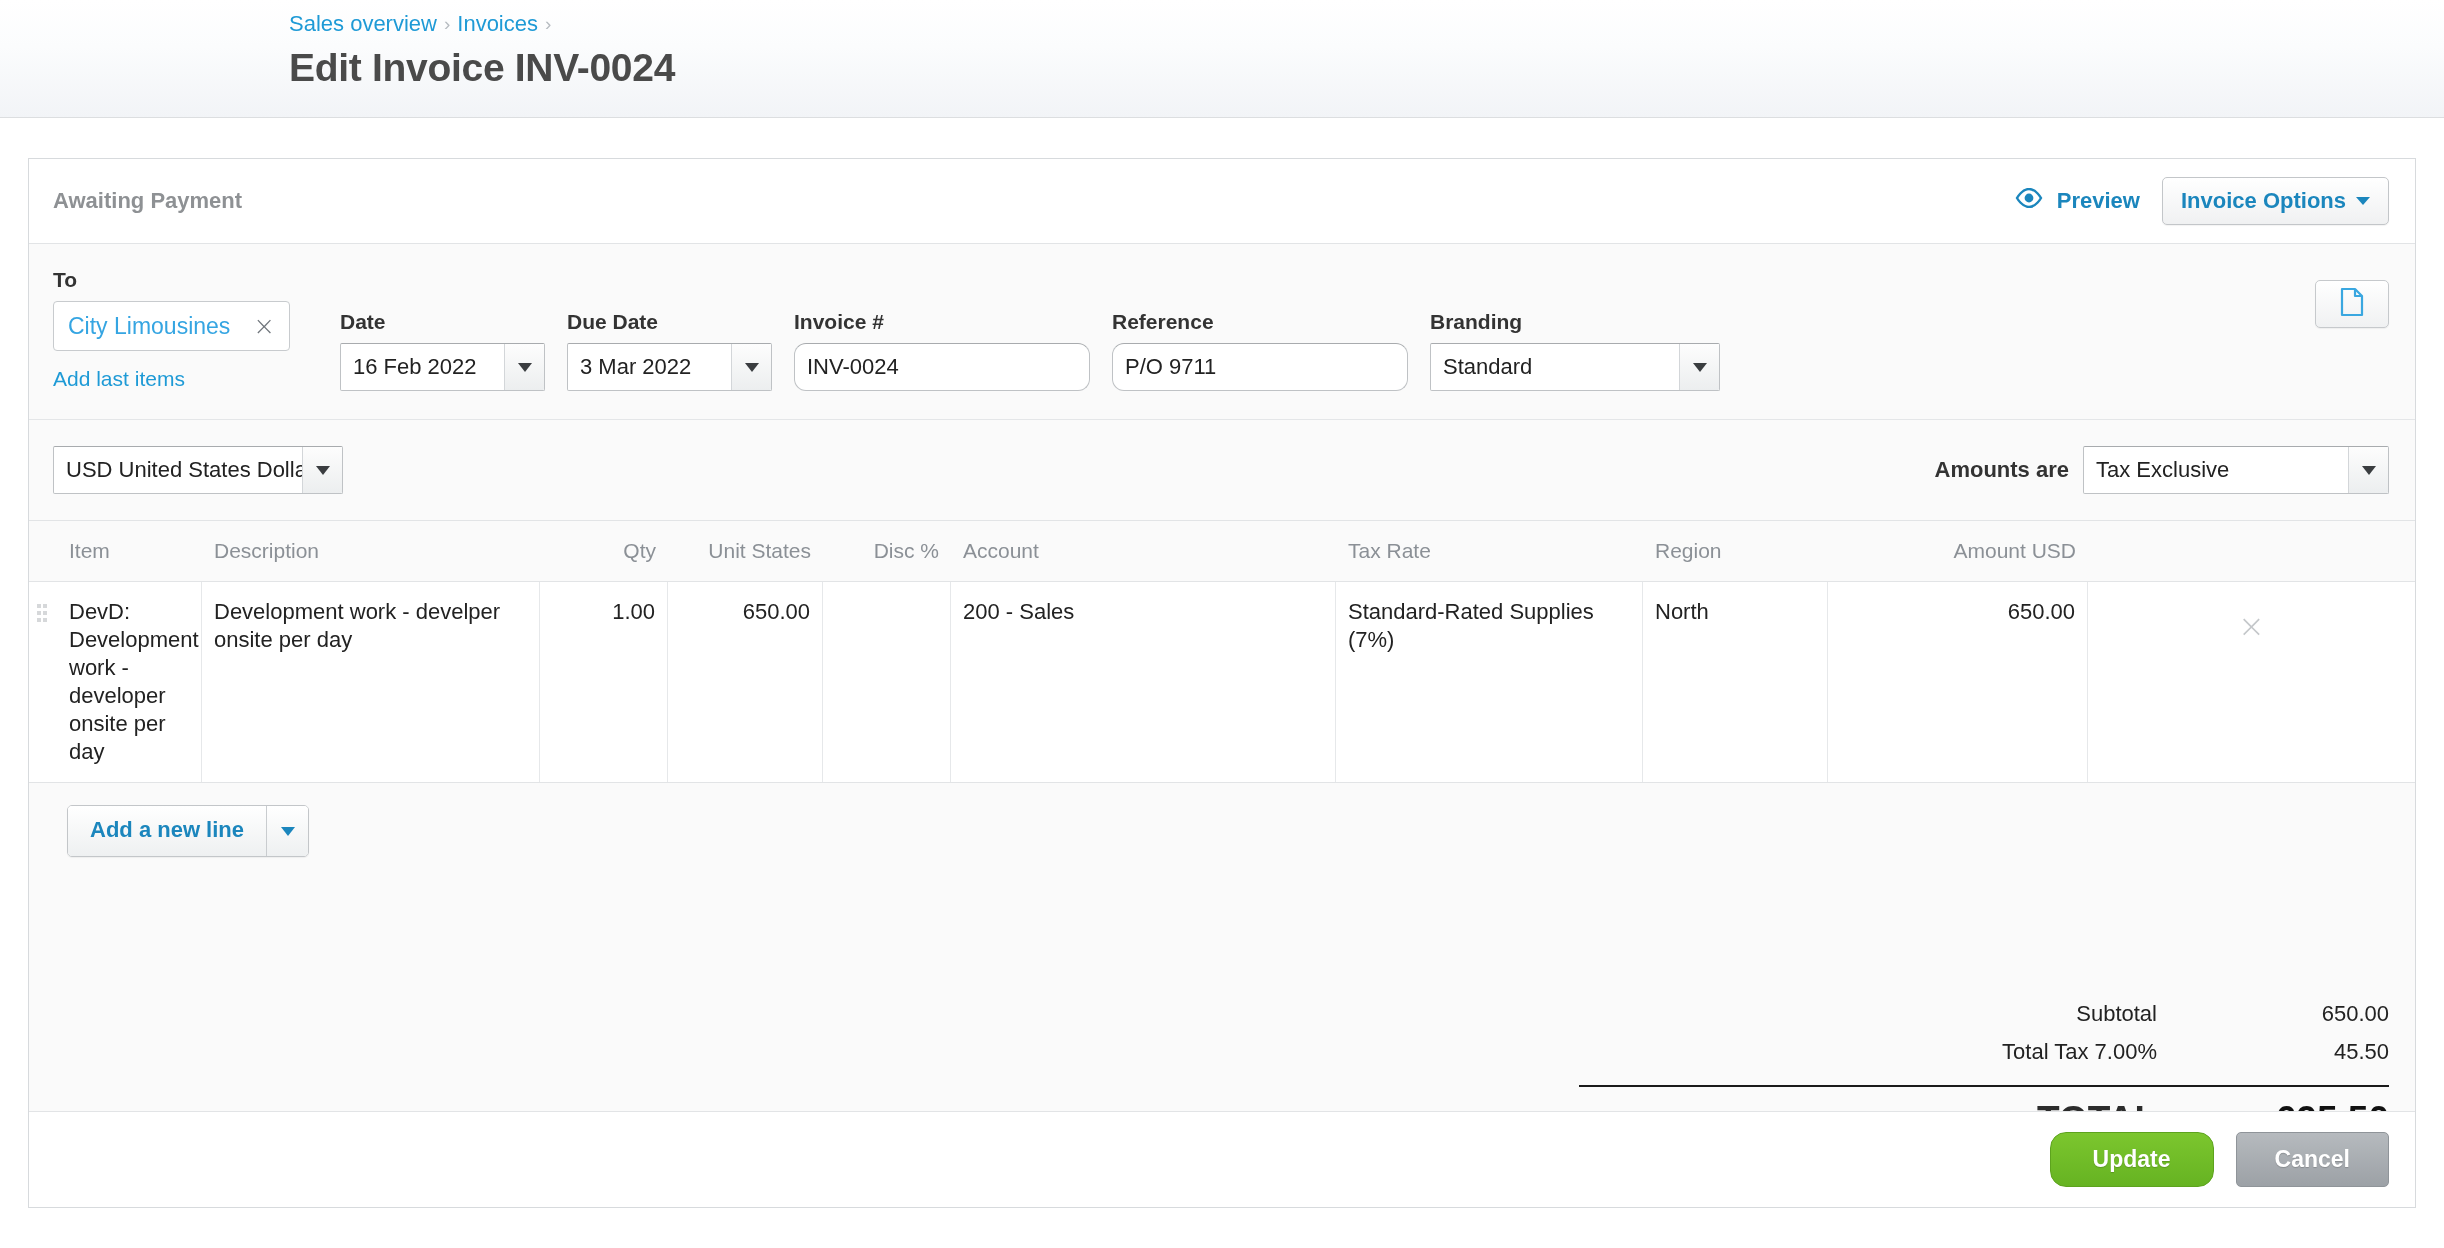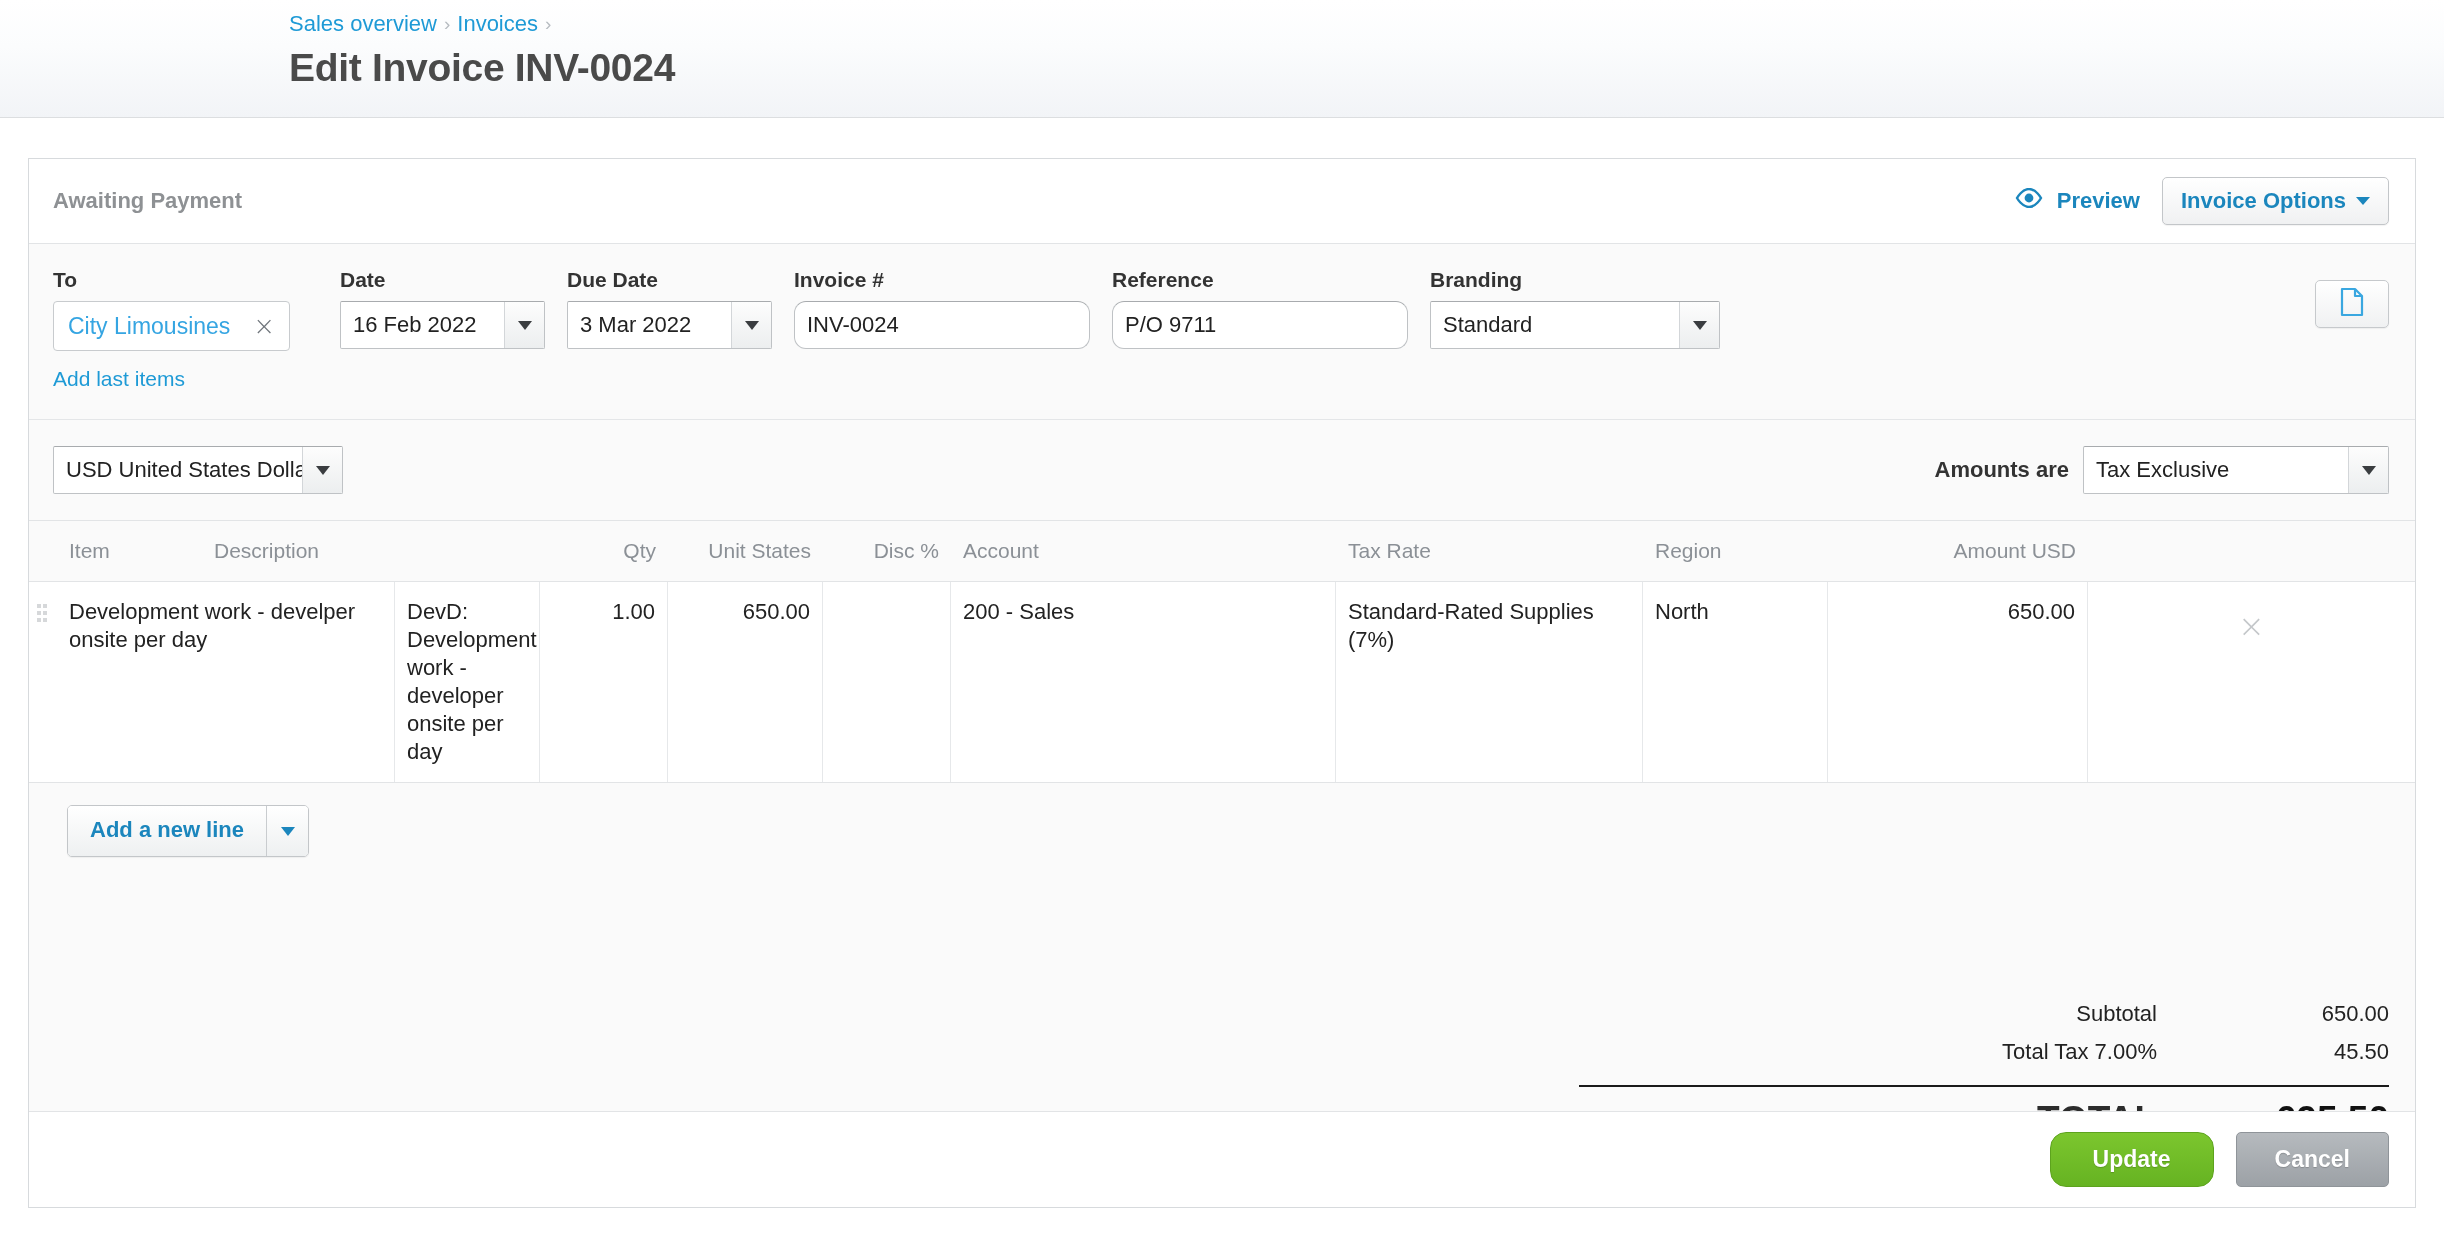--- a/index.html
+++ b/index.html
@@ -107,21 +107,21 @@
     display: inline-block;
     margin-left: 10px;
     border-left: 7px solid transparent;
     border-right: 7px solid transparent;
     border-top: 8px solid #1b86bd;
     vertical-align: 3px;
   }
 
   
   .form-area { padding: 24px 26px 0 24px; position: relative; }
-  .field-row { display: flex; align-items: flex-start; }
+  .field-row { display: flex; align-items: flex-end; }
   .field { margin-right: 22px; }
   .field-label {
     font-size: 21px;
     font-weight: bold;
     color: #333333;
     margin-bottom: 9px;
     line-height: 24px;
   }
   .input-box {
     border: 1px solid #bfc2c5;
@@ -556,22 +556,22 @@
         <div class="td c-handle">
           <span class="drag-handle">
             <i></i>
               <i></i>
               <i></i>
               <i></i>
               <i></i>
               <i></i>
           </span>
         </div>
+        <div class="td c-item">DevD: Development work - developer onsite per day</div>
         <div class="td c-desc">Development work - develper onsite per day</div>
-        <div class="td c-item">DevD: Development work - developer onsite per day</div>
         <div class="td c-qty">1.00</div>
         <div class="td c-price">650.00</div>
         <div class="td c-disc"></div>
         <div class="td c-account">200 - Sales</div>
         <div class="td c-tax">Standard-Rated Supplies (7%)</div>
         <div class="td c-region">North</div>
         <div class="td c-amount">650.00</div>
         <div class="td c-del">
           <span class="row-del">×</span>
         </div>

